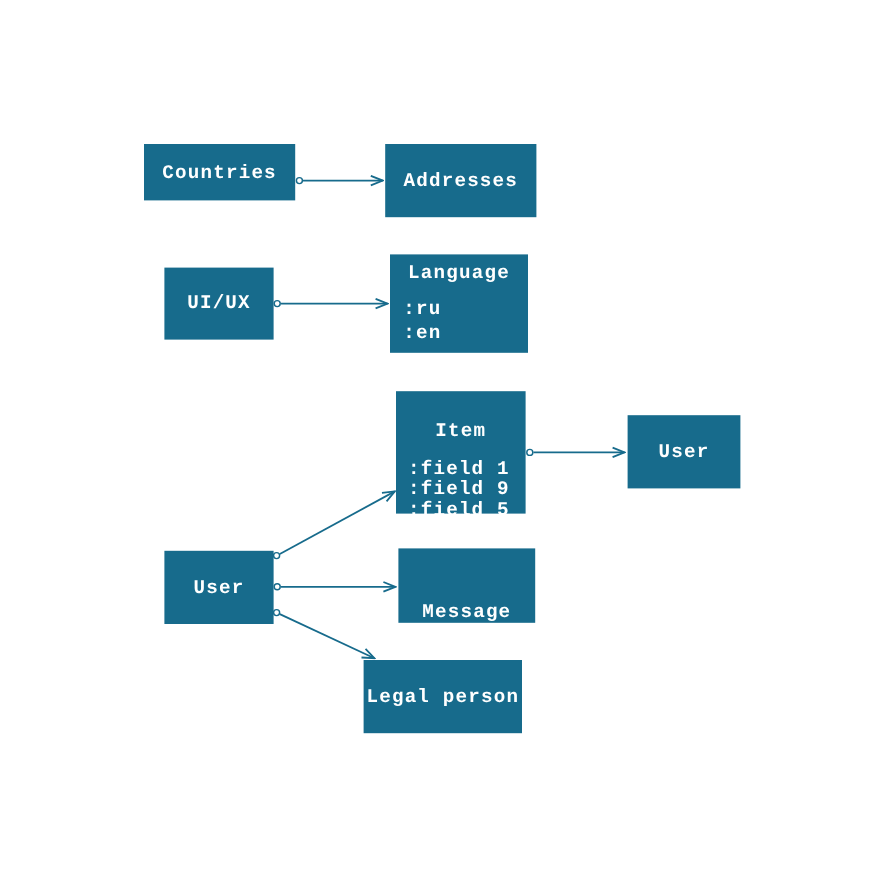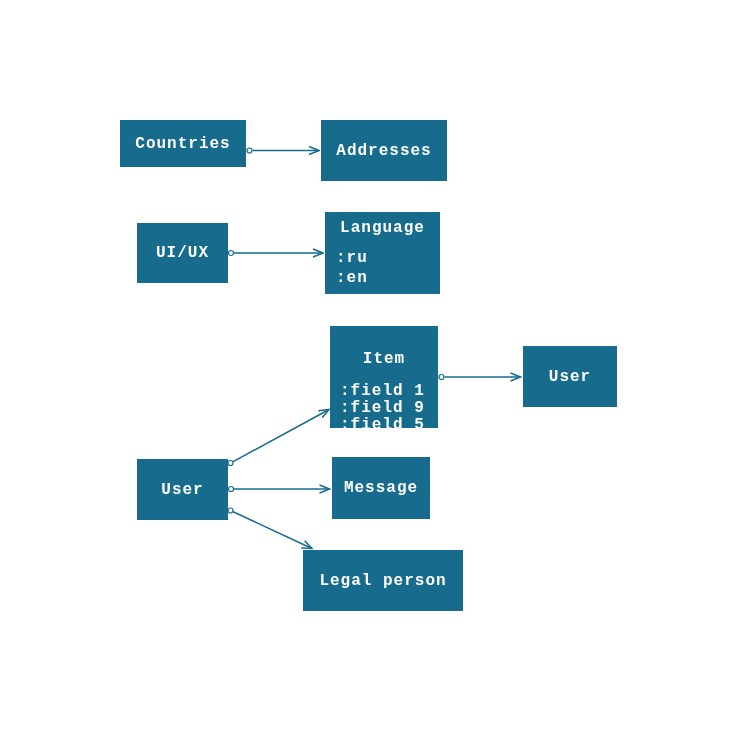--- a/index.html
+++ b/index.html
@@ -132,21 +132,21 @@
   </div>
 
   <div class="node simple" style="left:523px; top:346px; width:94px; height:61px;">
     <span>User</span>
   </div>
 
   <div class="node simple" style="left:137px; top:459px; width:91px; height:61px;">
     <span>User</span>
   </div>
 
-  <div class="node simple" style="left:332px; top:457px; width:98px; height:62px;">
+  <div class="node simple" style="left:332px; top:457px; width:114px; height:62px;align-items:flex-end;">
     <span>Message</span>
   </div>
 
-  <div class="node simple" style="left:303px; top:550px; width:160px; height:61px;">
+  <div class="node simple" style="left:303px; top:550px; width:132px; height:61px;">
     <span>Legal person</span>
   </div>
 
 </div>
 
 </body></html>

